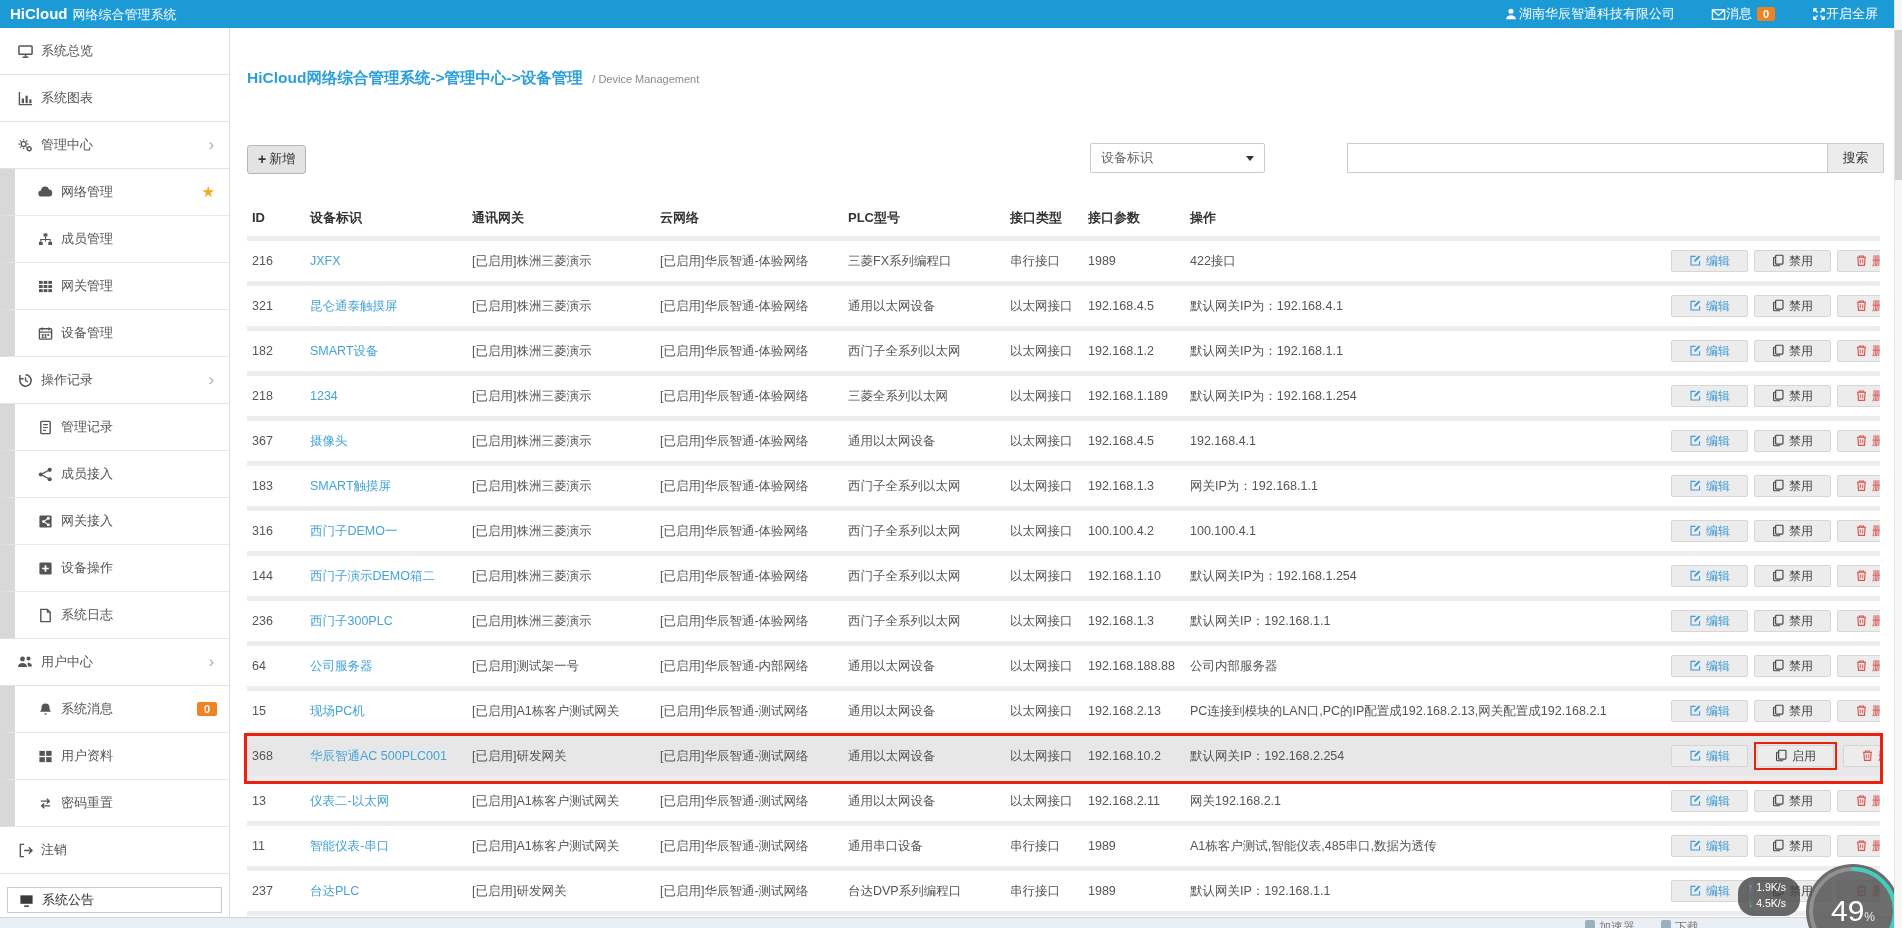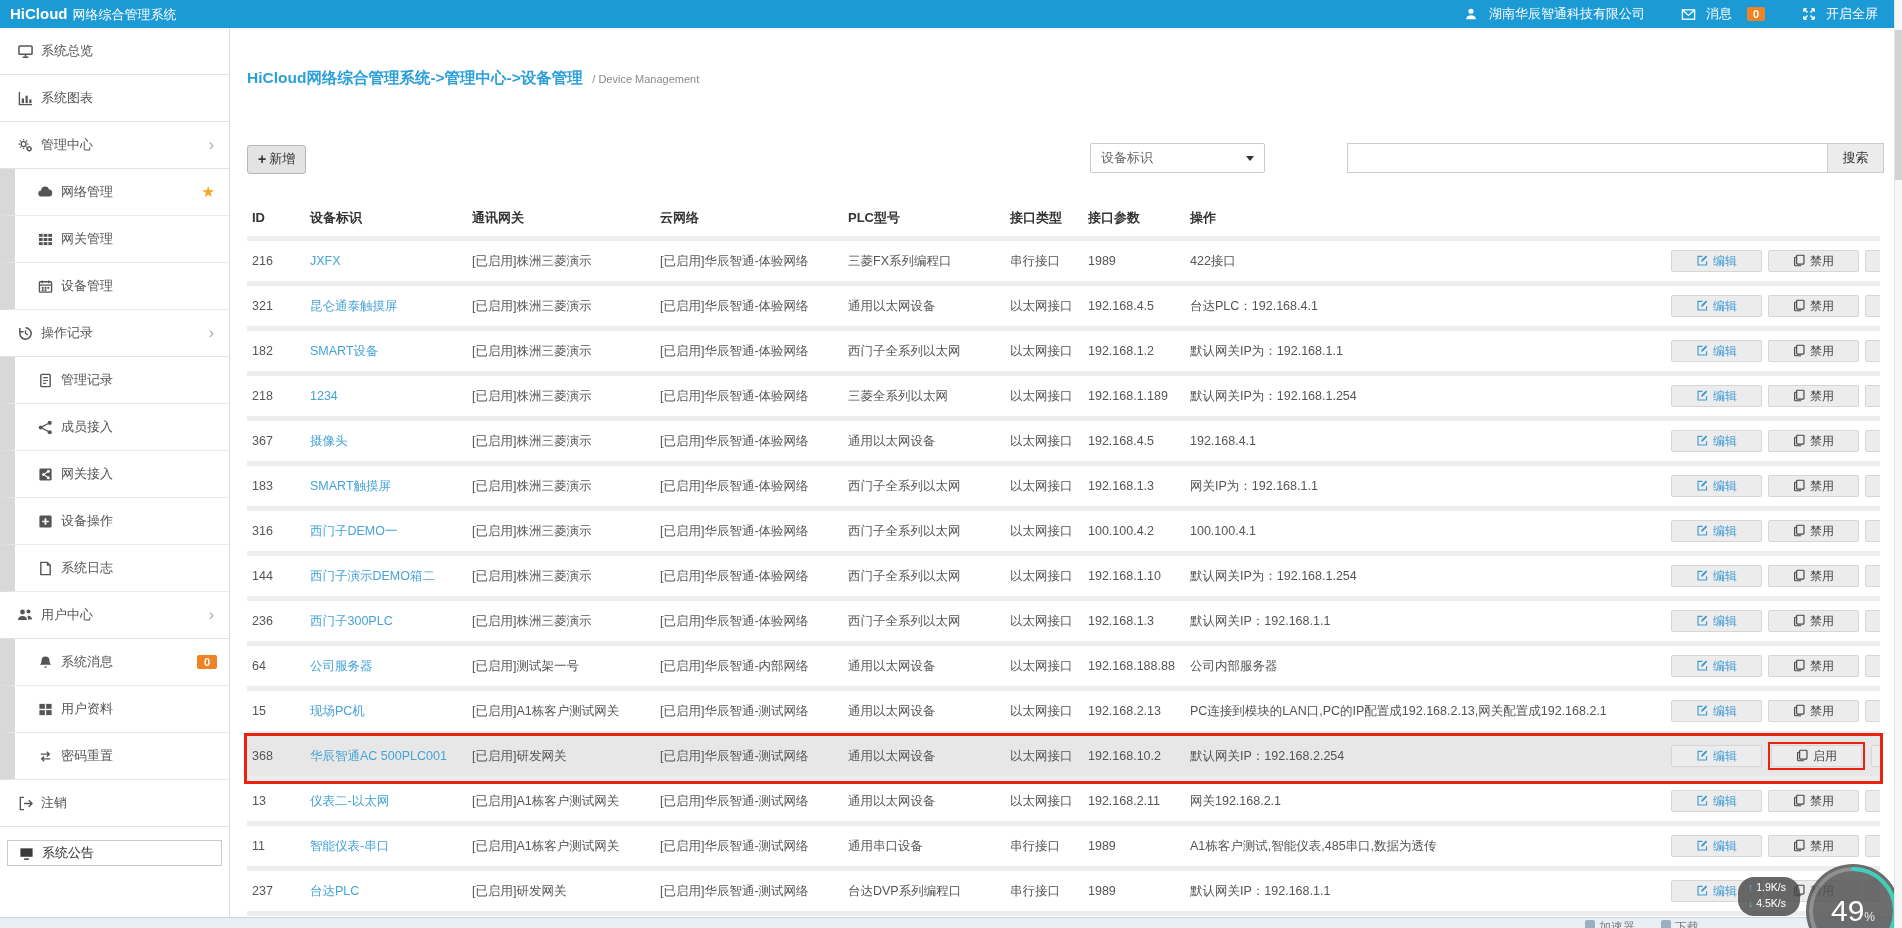--- a/index.html
+++ b/index.html
@@ -4,21 +4,21 @@
 <style>
   html,body{margin:0;padding:0;width:1902px;height:928px;overflow:hidden;background:#fff;
     font-family:"Liberation Sans","DejaVu Sans",sans-serif;}
   
   .topbar{position:absolute;top:0;left:0;width:100%;height:28px;background:#1b9ad5;display:flex;
     align-items:center;justify-content:space-between;padding:0 16px 0 10px;box-sizing:border-box;color:#fff;z-index:40;}
   .brand{display:flex;align-items:baseline;}
   .brand-b{font-weight:bold;font-size:15px;}
   .brand-r{font-size:13px;margin-left:5px;}
   .top-right{display:flex;align-items:center;gap:36px;font-size:13px;margin-right:8px;}
-  .top-item{display:flex;align-items:center;gap:10px;cursor:pointer;}
+  .top-item{display:flex;align-items:center;gap:0;cursor:pointer;}
   .badge{background:#ef8324;color:#fff;font-size:11px;font-weight:bold;padding:1px 6px;border-radius:2px;margin-left:5px;}
   .ticon{display:inline-flex;width:15px;height:15px;align-items:center;justify-content:center;}
   
   .shell{position:absolute;top:28px;left:0;right:0;bottom:0;display:flex;}
   .sidebar{width:230px;min-width:230px;background:#fff;border-right:1px solid #ddd;box-sizing:border-box;overflow:hidden;}
   .side-item{height:47px;display:flex;align-items:center;gap:8px;padding-left:17px;border-bottom:1px solid #e2e2e2;
     font-size:13px;color:#555;position:relative;background:#fff;box-sizing:border-box;cursor:pointer;}
   .side-item.sub{border-left:15px solid #d8d8d8;padding-left:22px;border-bottom-color:#e9e9e9;}
   .sicon{width:16px;height:16px;display:inline-flex;align-items:center;justify-content:center;color:#555;}
   .schevron{position:absolute;right:15px;color:#aaa;font-size:16px;line-height:1;}
@@ -48,21 +48,21 @@
   .trow{display:flex;align-items:center;height:40px;background:#fff;border-bottom:5px solid #ededed;}
   .thead{font-weight:bold;height:37px;}
   .tcell{padding:0 5px;box-sizing:border-box;white-space:nowrap;overflow:hidden;font-size:12.5px;color:#555;}
   .thead .tcell{font-size:13px;color:#333;}
   .c0{width:58px;}.c1{width:162px;}.c2{width:188px;}.c3{width:188px;}.c4{width:162px;}
   .c5{width:78px;}.c6{width:102px;}.c7{width:481px;}.c8{width:214px;}
   .devlink{color:#46a3d8;cursor:pointer;text-decoration:none;}
   .trow.hl{background:#e7e7e7;outline:3px solid #e8220e;position:relative;z-index:5;}
   .actions{display:flex;align-items:center;gap:6px;}
   .abtn{display:inline-flex;align-items:center;gap:4px;background:#ececec;border:1px solid #d6d6d6;border-radius:2px;
-    padding:3px 24px;font-size:12px;cursor:pointer;font-family:inherit;white-space:nowrap;line-height:1.2;}
+    padding:3px 17px;font-size:12px;cursor:pointer;font-family:inherit;white-space:nowrap;line-height:1.2;}
   .abtn svg{display:block;}
   .abtn-edit{color:#3e9bd4;}
   .abtn-toggle{color:#444;}
   .abtn-delete{color:#d9534f;}
   .redbox{border:2px solid #e8220e;padding:1px;display:inline-flex;}
   
   .speed-pill{position:absolute;left:1738px;top:877px;z-index:60;background:rgba(72,72,72,0.82);border-radius:16px;
     padding:3px 14px 4px 10px;color:#fff;font-size:10.5px;line-height:1.5;}
   .up-arrow{color:#58b0ff;}
   .down-arrow{color:#52d769;}
@@ -166,20 +166,31 @@
           <svg viewBox="0 0 16 16" width="16" height="16">
             <path d="M4.5 12.5a3 3 0 0 1-.4-6A4 4 0 0 1 12 5.6a3.4 3.4 0 0 1-.4 6.9z" fill="currentColor"></path>
           </svg>
         </span>
         <span>网络管理</span>
         <span class="sstar">★</span>
       </div>
       <div class="side-item sub">
         <span class="sicon">
           <svg viewBox="0 0 16 16" width="15" height="15">
+            <rect x="6" y="1.5" width="4" height="3.4" fill="currentColor"></rect>
+            <rect x="1" y="10.5" width="4" height="3.4" fill="currentColor"></rect>
+            <rect x="11" y="10.5" width="4" height="3.4" fill="currentColor"></rect>
+            <path d="M8 5v3M3 10.5V8h10v2.5M8 8v2.5" stroke="currentColor" stroke-width="1.2" fill="none"></path>
+          </svg>
+        </span>
+        <span>成员管理</span>
+      </div>
+      <div class="side-item sub">
+        <span class="sicon">
+          <svg viewBox="0 0 16 16" width="15" height="15">
             <g fill="currentColor">
               <rect x="1" y="2" width="4" height="3.2"></rect>
               <rect x="6" y="2" width="4" height="3.2"></rect>
               <rect x="11" y="2" width="4" height="3.2"></rect>
               <rect x="1" y="6.4" width="4" height="3.2"></rect>
               <rect x="6" y="6.4" width="4" height="3.2"></rect>
               <rect x="11" y="6.4" width="4" height="3.2"></rect>
               <rect x="1" y="10.8" width="4" height="3.2"></rect>
               <rect x="6" y="10.8" width="4" height="3.2"></rect>
               <rect x="11" y="10.8" width="4" height="3.2"></rect>
@@ -402,21 +413,21 @@
             </div>
           </div>
           <div class="trow">
             <div class="tcell c0">321</div>
             <div class="tcell c1"><a class="devlink">昆仑通泰触摸屏</a></div>
             <div class="tcell c2">[已启用]株洲三菱演示</div>
             <div class="tcell c3">[已启用]华辰智通-体验网络</div>
             <div class="tcell c4">通用以太网设备</div>
             <div class="tcell c5">以太网接口</div>
             <div class="tcell c6">192.168.4.5</div>
-            <div class="tcell c7">台达PLC：192.168.4.1</div>
+            <div class="tcell c7">默认网关IP为：192.168.4.1</div>
             <div class="tcell c8 actions">
               <button class="abtn abtn-edit">
                 <svg viewBox="0 0 16 16" width="13" height="13">
                   <path d="M13 9v4.5H2.5V3H8" fill="none" stroke="currentColor" stroke-width="1.4"></path>
                   <path d="M6.5 9.5l1.8-.4 5.6-5.6-1.7-1.7-5.6 5.6z" fill="currentColor"></path>
                 </svg>
                 <span>编辑</span>
               </button>
               <button class="abtn abtn-toggle">
                 <svg viewBox="0 0 16 16" width="13" height="13">

